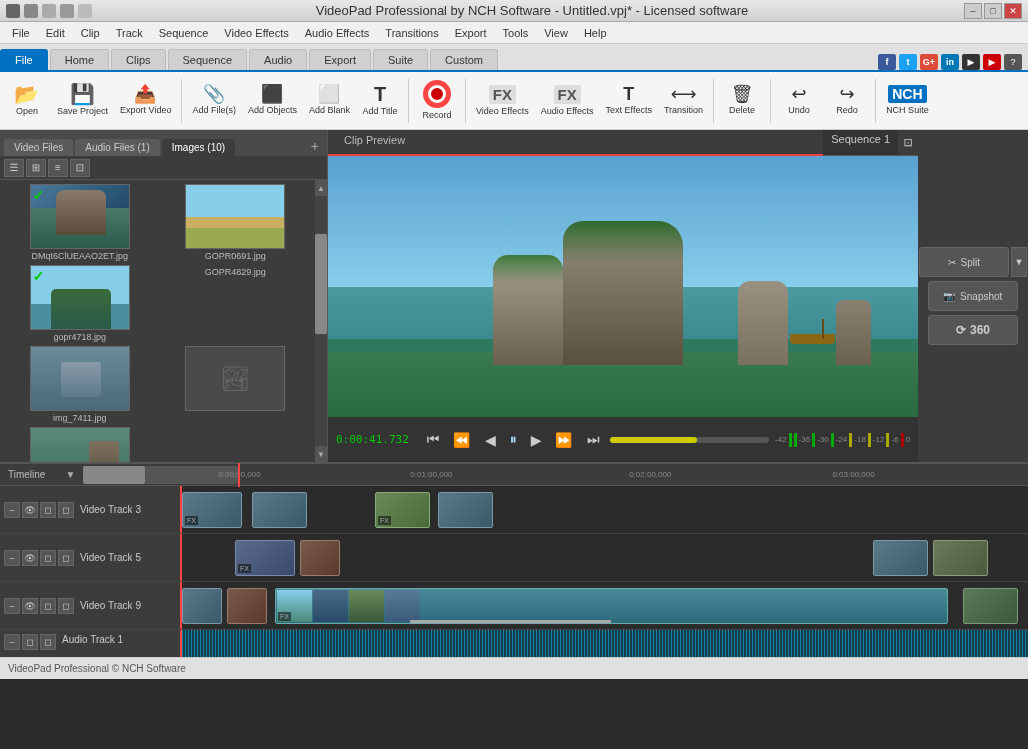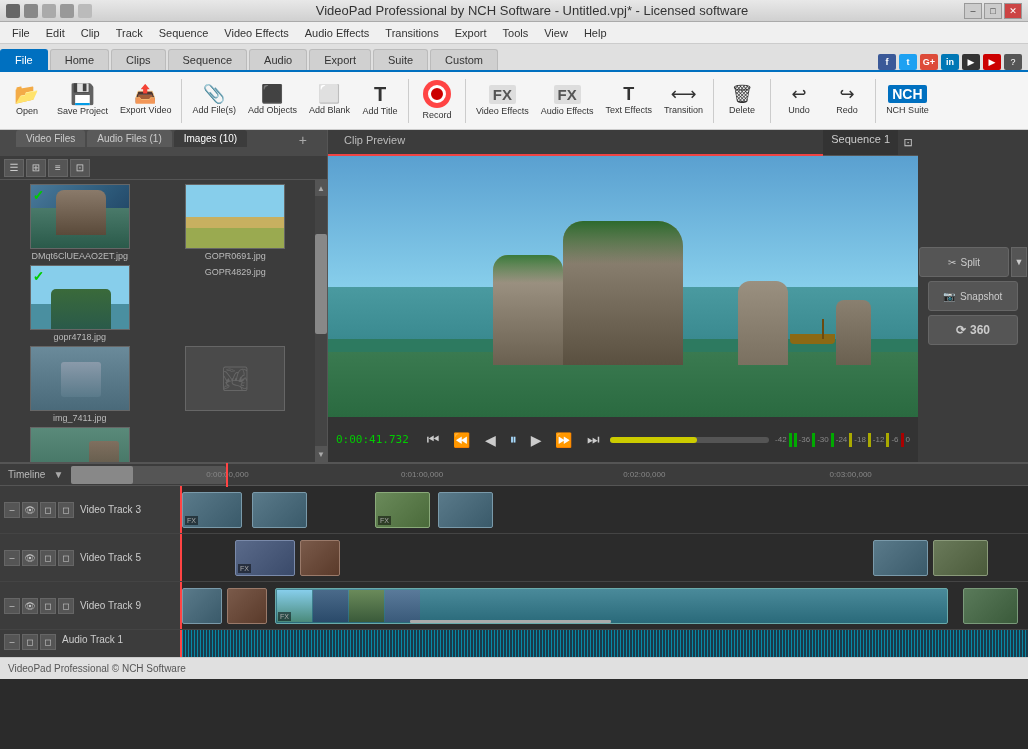--- a/index.html
+++ b/index.html
@@ -26,21 +26,21 @@
     #toolbar { height: 58px; background: #f5f5f5; border-bottom: 1px solid #ccc; display: flex; align-items: center; padding: 2px 4px; gap: 2px; }
     .tool-btn { display: flex; flex-direction: column; align-items: center; justify-content: center; min-width: 46px; height: 52px; padding: 2px 4px; cursor: pointer; border: 1px solid transparent; border-radius: 3px; font-size: 9px; color: #333; gap: 2px; }
     .tool-btn .icon { font-size: 20px; line-height: 1; }
     .tool-btn .lbl { font-size: 9px; text-align: center; line-height: 1.2; }
     .tool-sep { width: 1px; height: 44px; background: #ccc; margin: 0 3px; }
     .record-btn { background: #ff4444; border-radius: 50%; width: 28px; height: 28px; display: flex; align-items: center; justify-content: center; }
     .record-icon { width: 18px; height: 18px; background: #cc0000; border-radius: 50%; border: 3px solid white; }
 
     
     #left-panel { width: 328px; background: #3c3c3c; border-right: 1px solid #555; display: flex; flex-direction: column; }
-    #file-tabs { height: 26px; background: #4a4a4a; display: flex; align-items: flex-start; padding: 0 16px; gap: 2px; }
+    #file-tabs { height: 26px; background: #4a4a4a; display: flex; align-items: flex-end; padding: 0 4px; gap: 2px; }
     .file-tab { padding: 3px 10px; font-size: 10px; background: #5a5a5a; color: #ccc; cursor: pointer; border-radius: 3px 3px 0 0; }
     .file-tab.active { background: #3c3c3c; color: white; }
     #file-toolbar { height: 24px; background: #3c3c3c; display: flex; align-items: center; padding: 0 4px; gap: 2px; border-bottom: 1px solid #555; }
     .file-tool-btn { width: 20px; height: 18px; background: #555; border: 1px solid #666; display: flex; align-items: center; justify-content: center; cursor: pointer; font-size: 10px; color: #ccc; }
     #thumbnails { flex: 1; overflow: hidden; display: grid; grid-template-columns: 1fr 1fr; gap: 4px; padding: 4px; background: #3c3c3c; }
     .thumb-item { display: flex; flex-direction: column; align-items: center; cursor: pointer; }
     .thumb-img { width: 100px; height: 65px; background: #555; border: 1px solid #666; position: relative; overflow: hidden; }
     .thumb-img.landscape { background: linear-gradient(135deg, #4a7a9b, #2d5a7a, #1a3a5a); }
     .thumb-img.beach { background: linear-gradient(to bottom, #87ceeb, #87ceeb 50%, #c8b060 50%); }
     .thumb-img.island { background: linear-gradient(to bottom, #87ceeb 60%, #4a8fa0 60%); }
@@ -379,21 +379,21 @@
     <div class="rt-btn" style="font-size:12px;font-weight:bold;">
       <span>⟳</span>
       <span>360</span>
     </div>
   </div>
 </div>
 
 <div id="timeline-area">
 
   <div id="timeline-header">
-    <div style="display:flex;align-items:center;gap:0;margin-right:8px;">
+    <div style="display:flex;align-items:center;gap:12px;margin-right:8px;">
       <span class="timeline-title">Timeline</span>
       <span style="color:#aaa;font-size:10px;cursor:pointer;">▼</span>
     </div>
     <div style="width:155px;height:18px;background:#555;border-radius:2px;position:relative;flex-shrink:0;">
       <div style="position:absolute;left:0;top:0;bottom:0;width:40%;background:#888;border-radius:2px;"></div>
     </div>
     <div style="flex:1;position:relative;padding-left:8px;display:flex;align-items:center;">
       <div style="position:absolute;left:0;width:2px;height:24px;background:#ff4444;z-index:5;"></div>
       <span style="position:absolute;left:-20px;font-size:8px;color:#888;">0:00:00,000</span>
       <span style="position:absolute;left:22%;font-size:8px;color:#888;">0:01:00,000</span>

